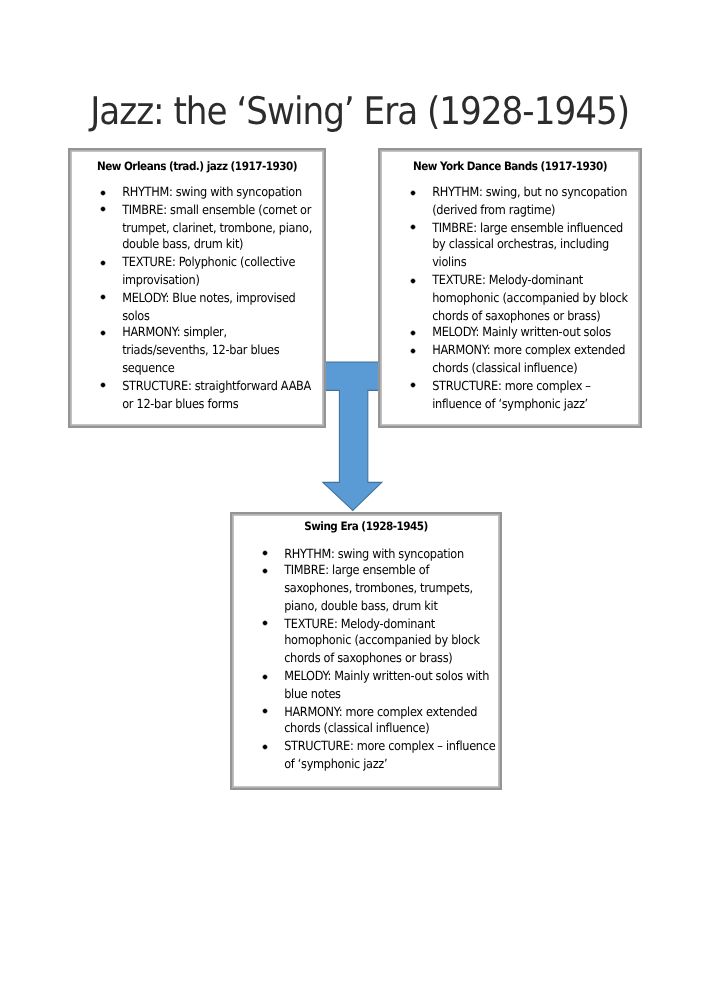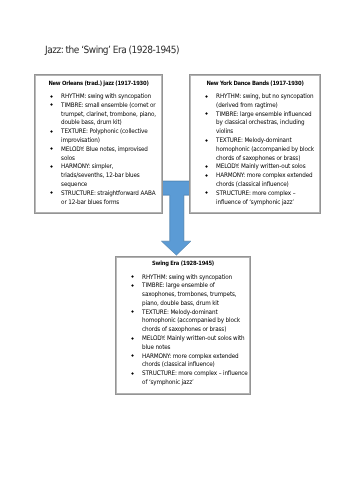--- a/index.html
+++ b/index.html
@@ -7,21 +7,21 @@
     width:354px; height:500px; background:#ffffff; overflow:hidden;
     font-family:"DejaVu Sans", sans-serif;
     font-stretch:condensed;
     -webkit-font-smoothing:antialiased;
     text-rendering:geometricPrecision;
   }
   .page { position:relative; width:354px; height:500px; background:#fff; }
 
   .title {
     position:absolute; left:45.1px; top:45.2px;
-    font-size:10px; letter-spacing:-0.5px;
+    font-size:19px; letter-spacing:-0.5px;
     color:#2c2c2c; white-space:nowrap; filter:opacity(100%);
   }
 
   .box {
     position:absolute; box-sizing:border-box;
     border:1px solid #949494;
     box-shadow:inset 0 0 0 0.9px rgba(130,130,130,0.62); background:#fff;
   }
   .box-head {
     position:absolute; left:0; right:0; text-align:center;

